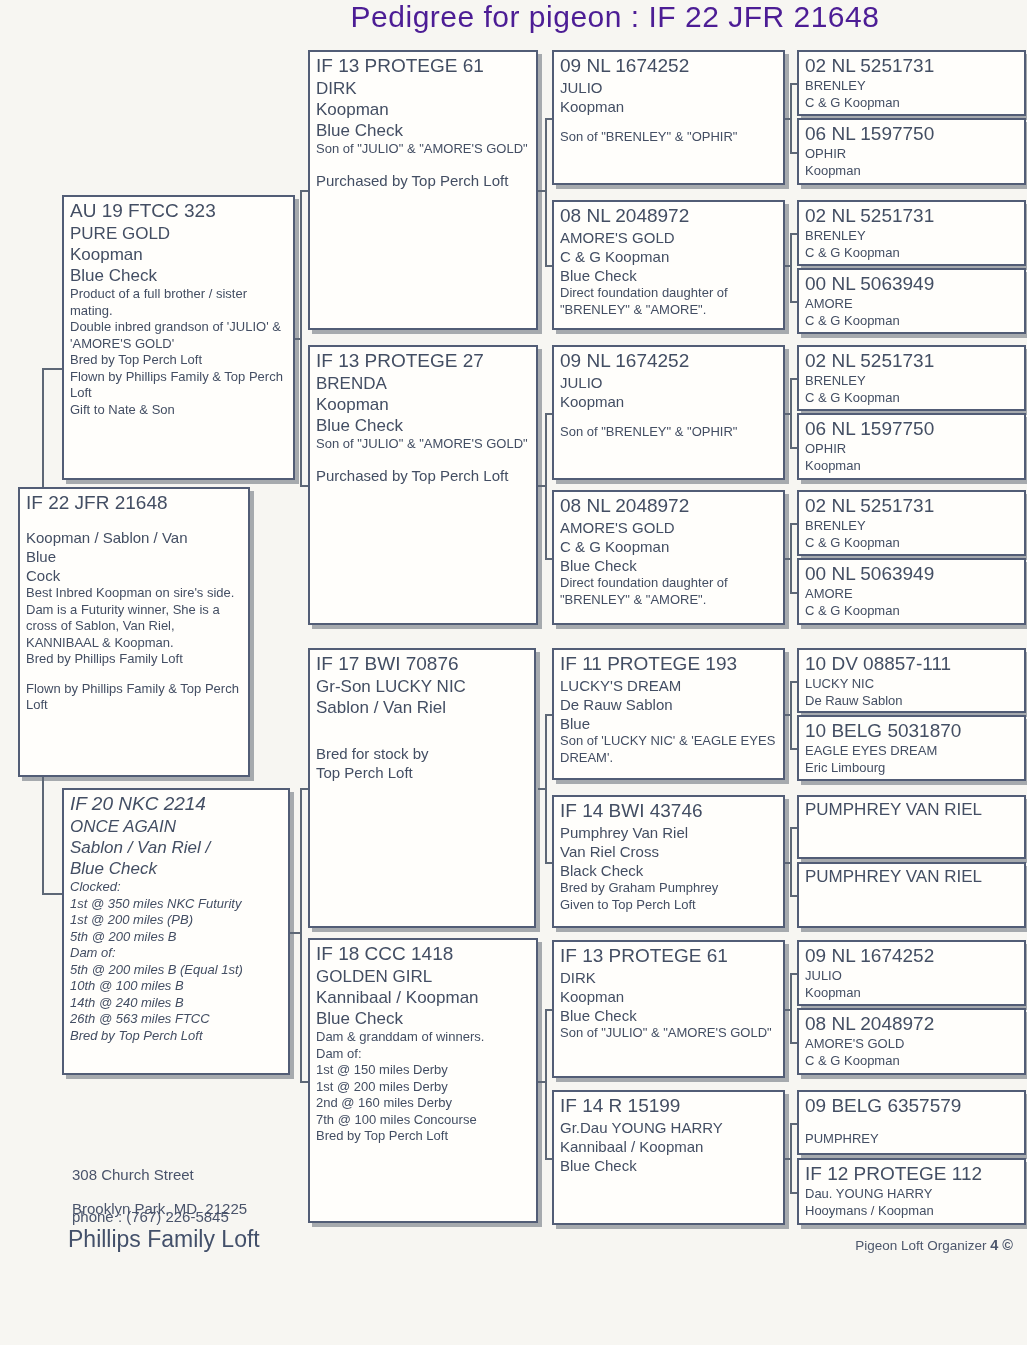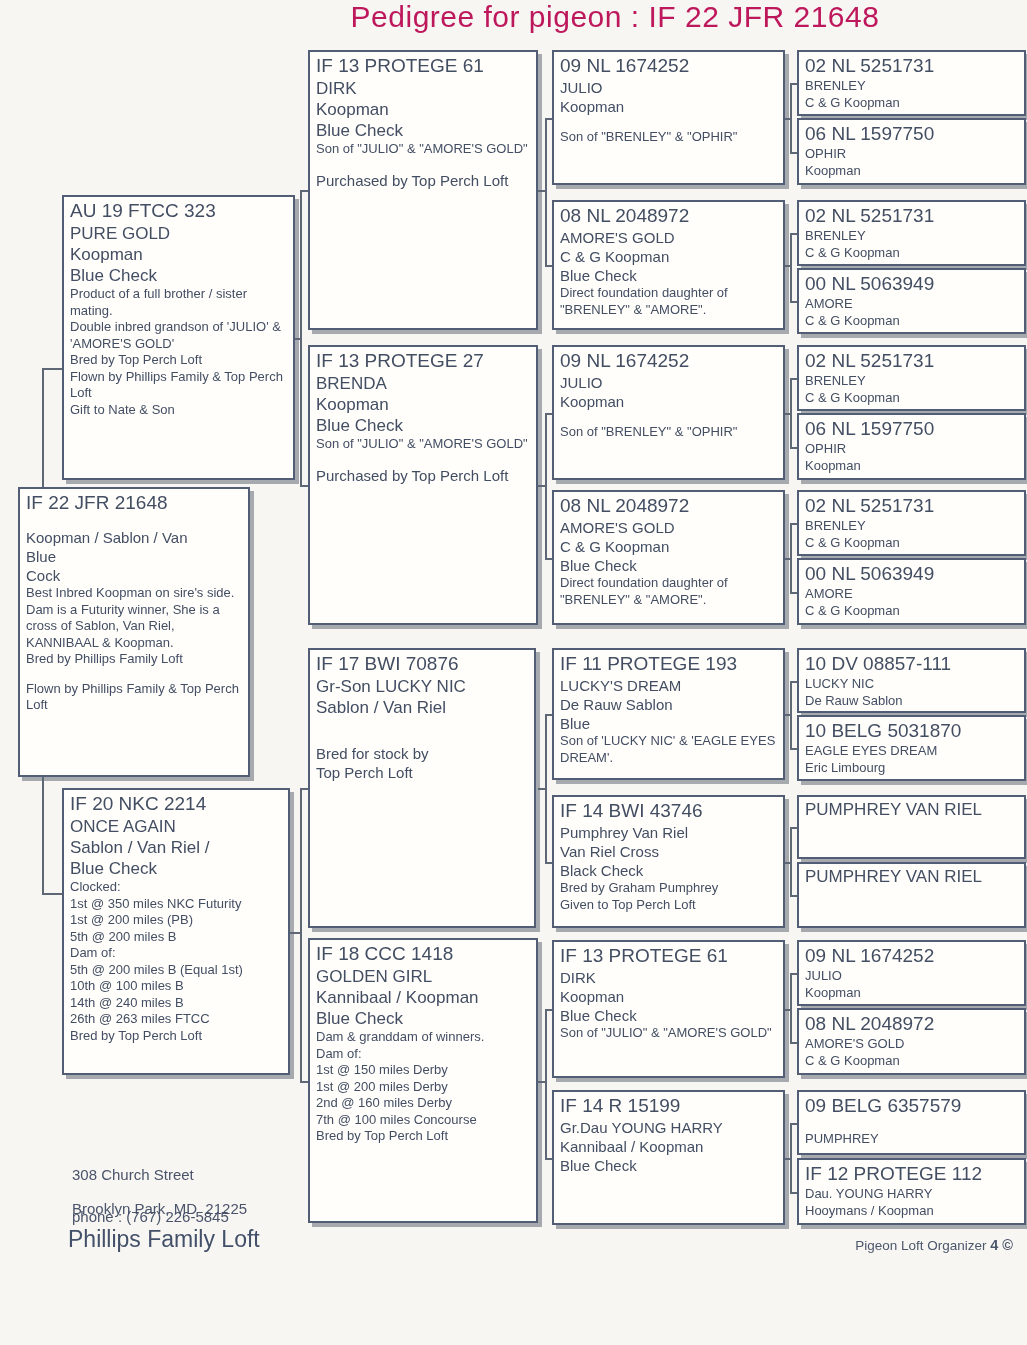--- a/index.html
+++ b/index.html
@@ -5,21 +5,21 @@
   html,body{margin:0;padding:0;}
   body{
     width:1027px;height:1345px;
     background:#f7f6f2;
     font-family:"Liberation Sans", sans-serif;
     color:#414c61;
   }
   #pedigree-canvas{position:relative;width:1027px;height:1345px;overflow:hidden;}
   .page-title{
     position:absolute;left:250px;top:0px;width:730px;
-    text-align:center;font-size:30px;color:#be185d;
+    text-align:center;font-size:30px;color:#4c1d95;
     letter-spacing:0.5px;white-space:nowrap;
   }
   .pbox{
     position:absolute;background:#fffefb;
     border:2px solid #525d76;
     box-shadow:4px 4px 0 #a6aaae;
     padding:2px 6px 3px 6px;
     box-sizing:border-box;overflow:hidden;
     color:#434e63;
   }
@@ -61,34 +61,34 @@
       <div class="ln ring">IF 22 JFR 21648</div>
       <div class="ln gap"></div>
       <div class="ln md">Koopman / Sablon / Van</div>
       <div class="ln md">Blue</div>
       <div class="ln md">Cock</div>
       <div class="ln sm">Best Inbred Koopman on sire's side.  Dam is a Futurity winner, She is a cross of Sablon, Van Riel, KANNIBAAL &amp; Koopman.</div>
       <div class="ln sm">Bred by Phillips Family Loft</div>
       <div class="ln gap"></div>
       <div class="ln sm">Flown by Phillips Family &amp; Top Perch Loft</div>
     </div>
-    <div class="pbox" style="left: 62px; top: 788px; width: 228px; height: 287px;">
+    <div class="pbox" style="left: 62px; top: 788px; width: 228px; height: 287px; font-style: italic;">
       <div class="ln ring">IF 20 NKC 2214</div>
       <div class="ln lg">ONCE AGAIN</div>
       <div class="ln lg">Sablon / Van Riel /</div>
       <div class="ln lg">Blue Check</div>
       <div class="ln sm">Clocked:</div>
       <div class="ln sm">1st @ 350 miles NKC Futurity</div>
       <div class="ln sm">1st @ 200 miles (PB)</div>
       <div class="ln sm">5th @ 200 miles B</div>
       <div class="ln sm">Dam of:</div>
       <div class="ln sm">5th @ 200 miles B (Equal 1st)</div>
       <div class="ln sm">10th @ 100 miles B</div>
       <div class="ln sm">14th @ 240 miles B</div>
-      <div class="ln sm">26th @ 263 miles FTCC</div>
+      <div class="ln sm">26th @ 563 miles FTCC</div>
       <div class="ln sm">Bred by Top Perch Loft</div>
     </div>
     <div class="pbox" style="left: 308px; top: 50px; width: 230px; height: 280px;">
       <div class="ln ring">IF 13 PROTEGE 61</div>
       <div class="ln lg">DIRK</div>
       <div class="ln lg">Koopman</div>
       <div class="ln lg">Blue Check</div>
       <div class="ln sm">Son of "JULIO" &amp; "AMORE'S GOLD"</div>
       <div class="ln gap"></div>
       <div class="ln md">Purchased by Top Perch Loft</div>

